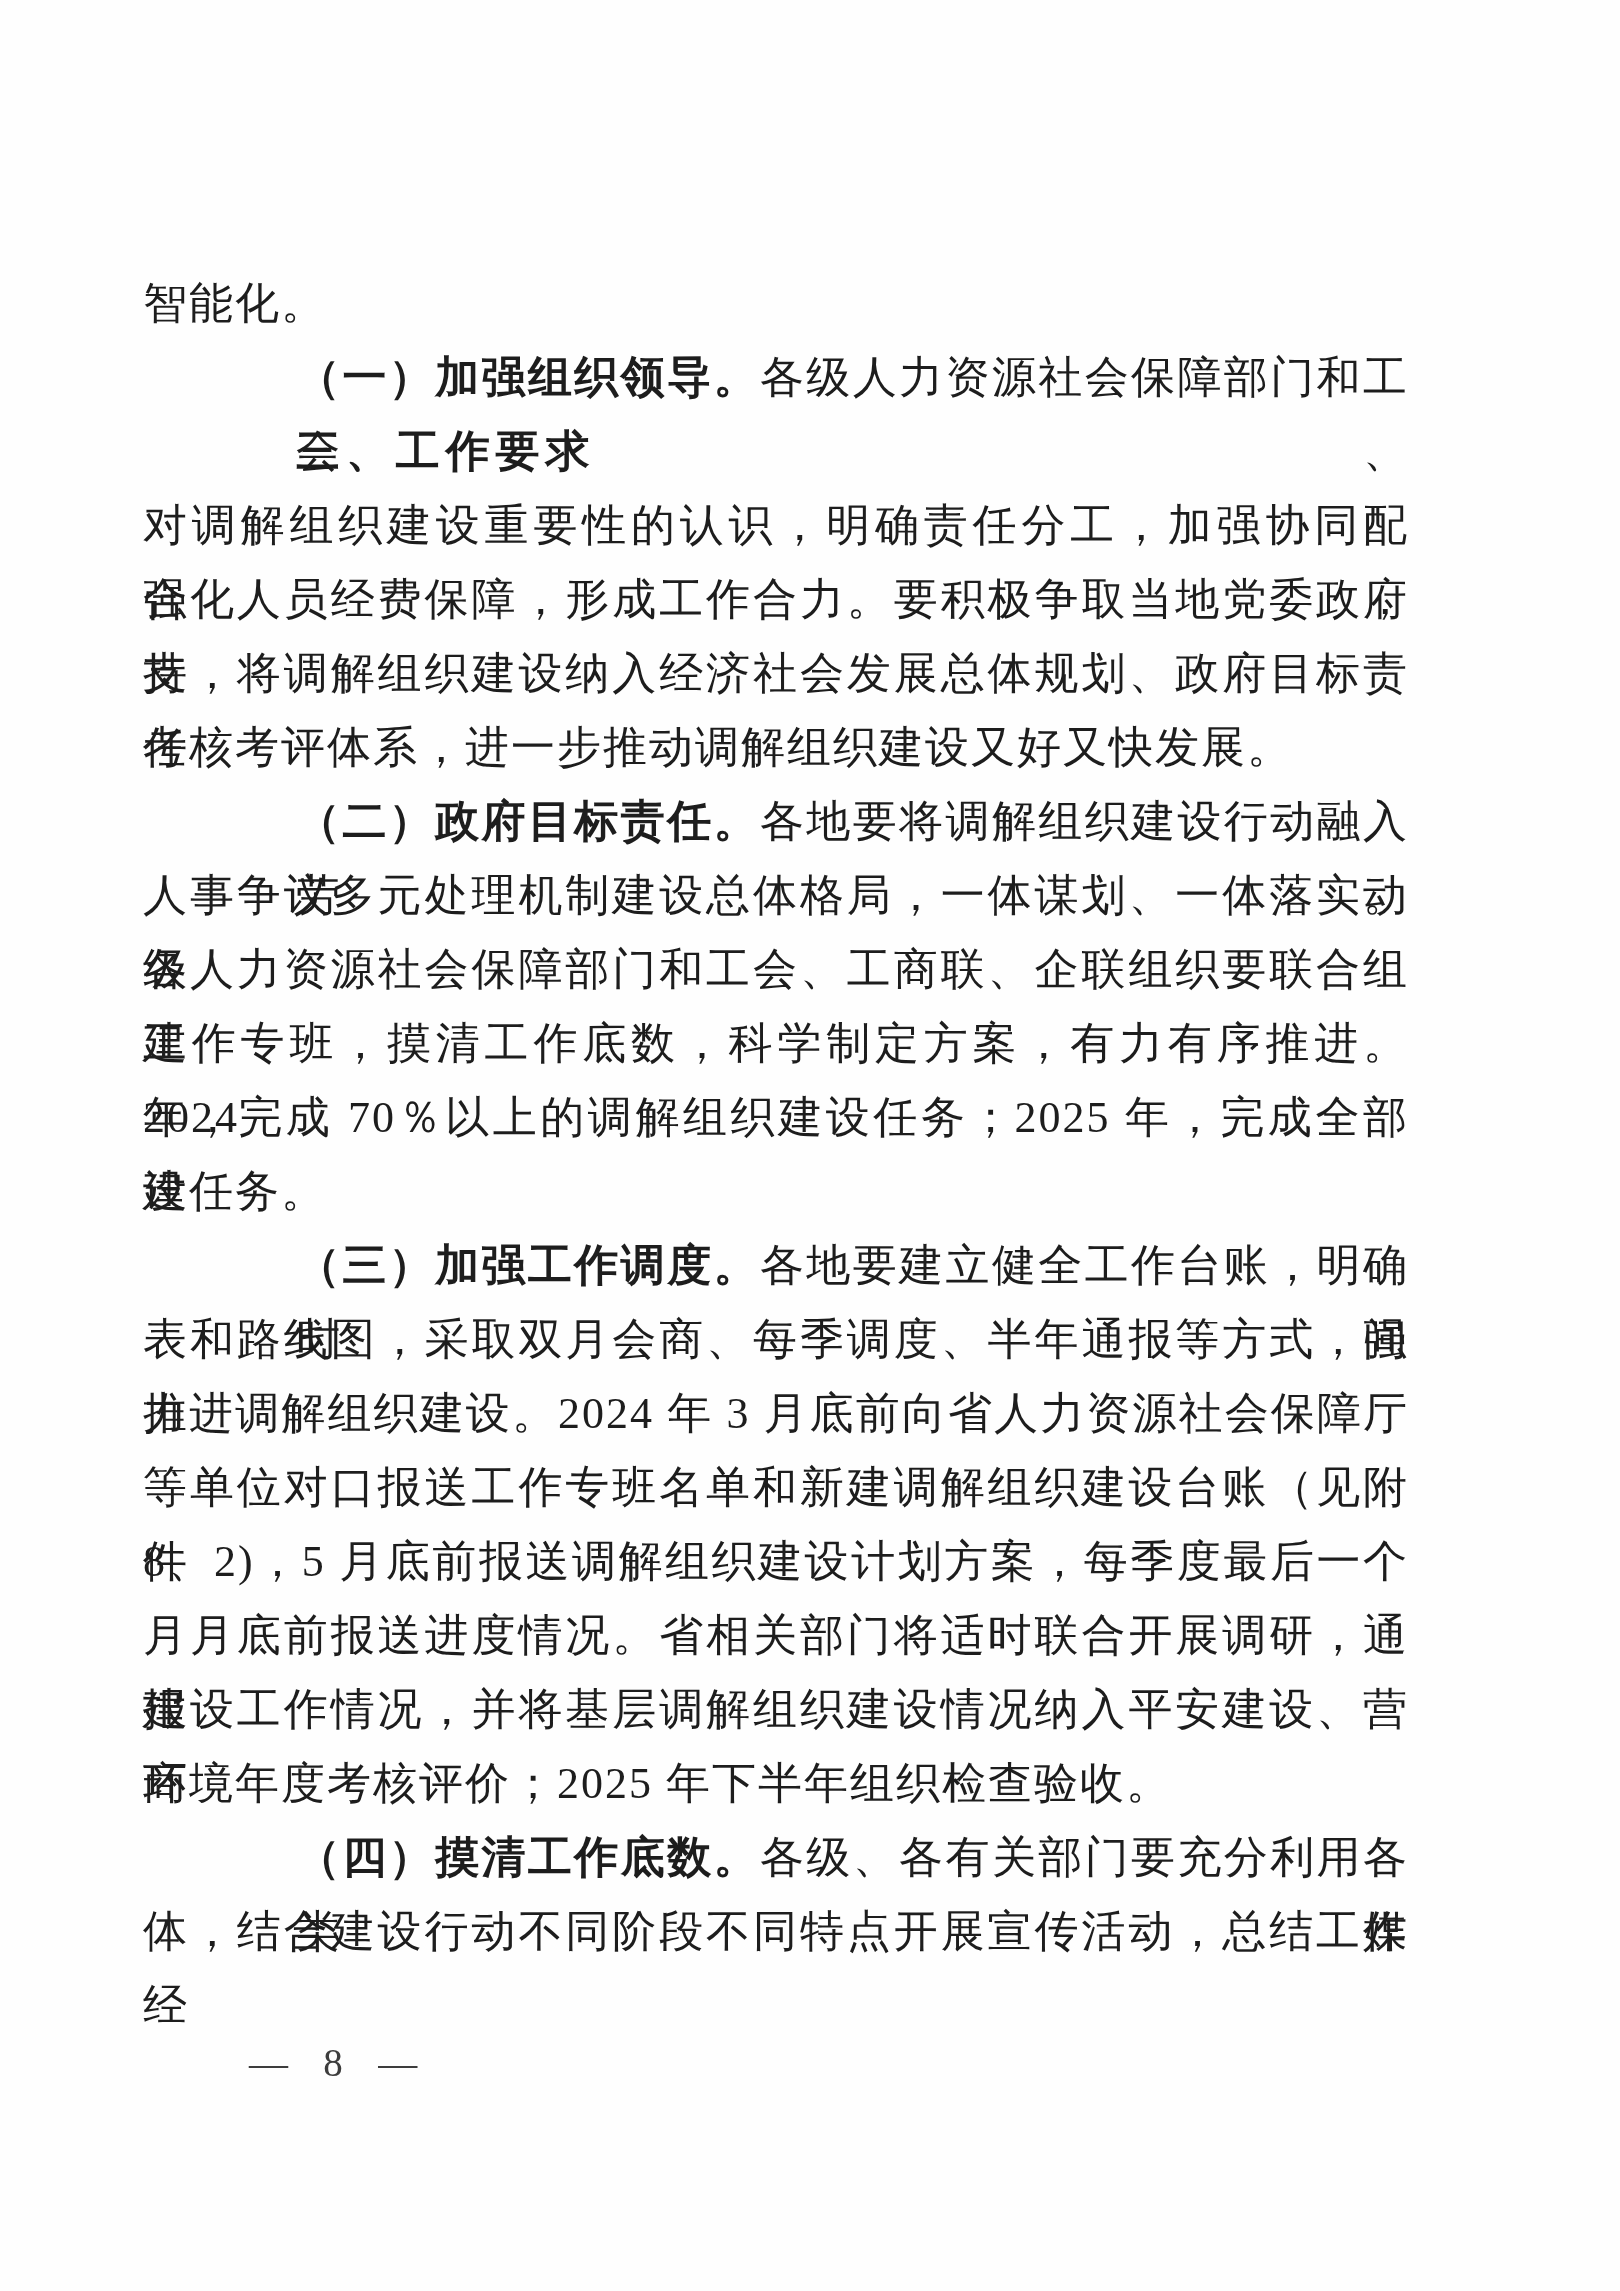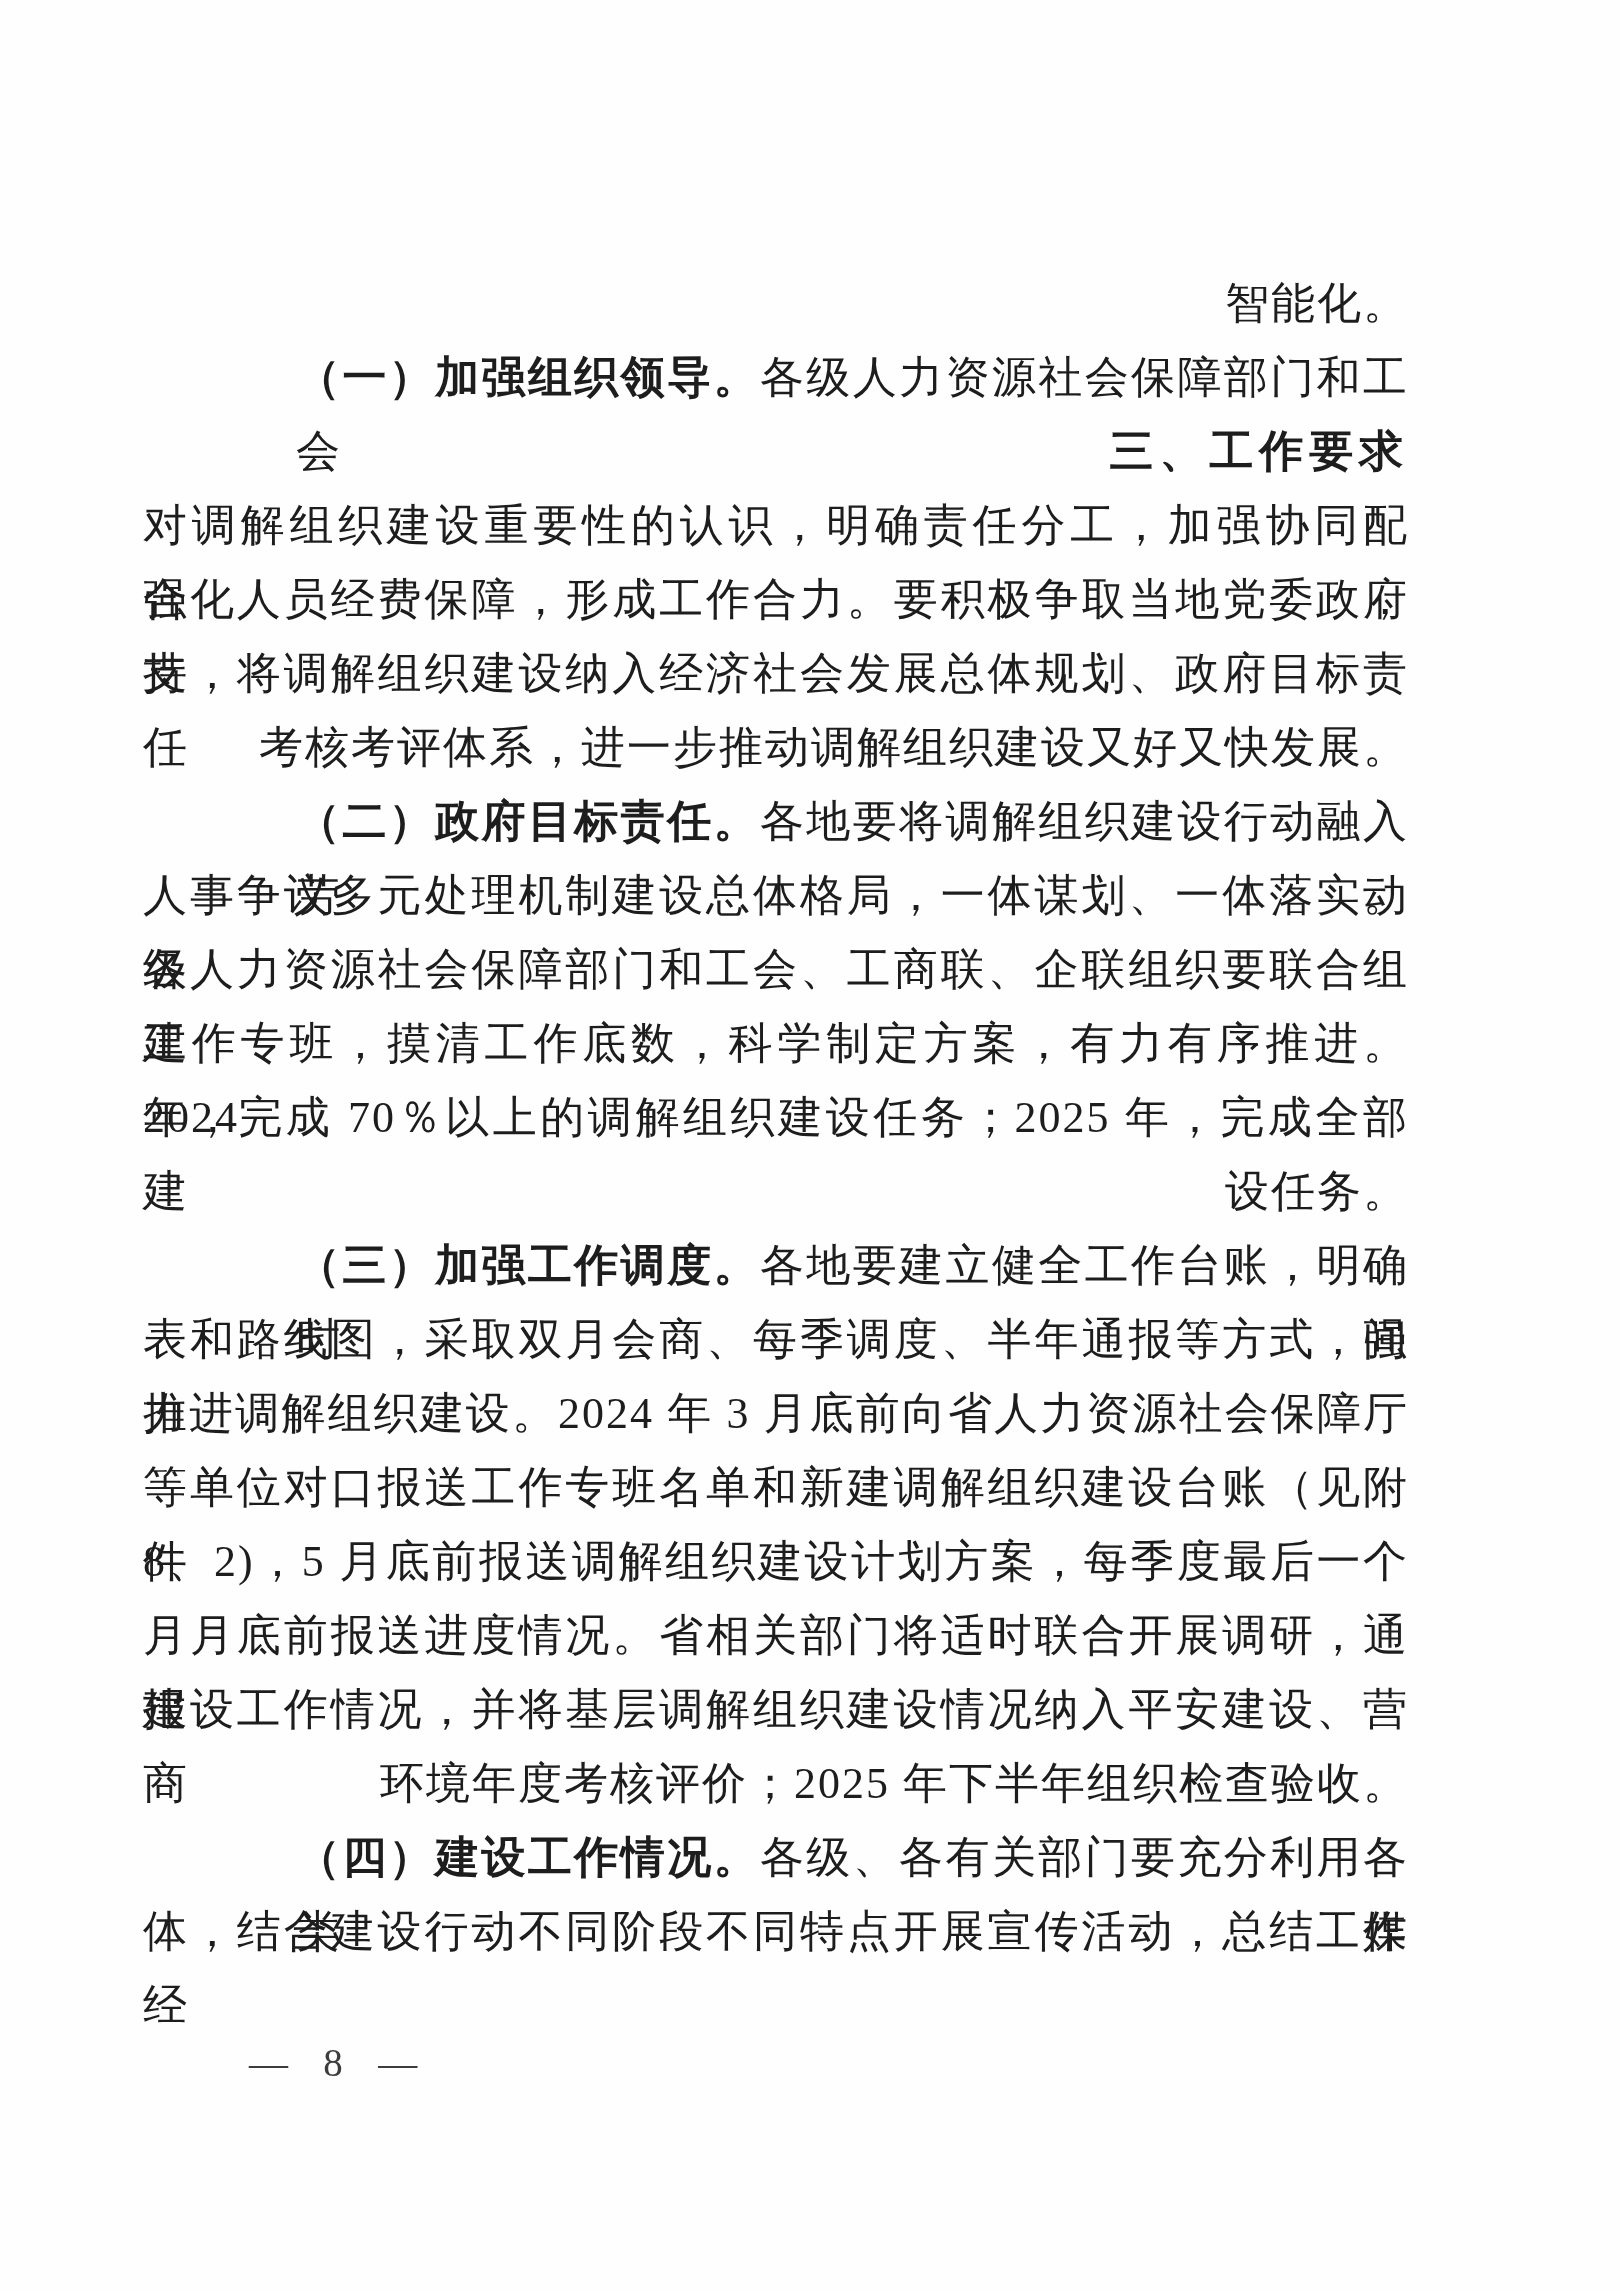--- a/index.html
+++ b/index.html
@@ -30,21 +30,21 @@
     white-space: nowrap;
     overflow: visible;
   }
   .line.fill {
     white-space: normal;
     text-align: justify;
     text-align-last: justify;
     text-justify: inter-character;
   }
   .line.endline {
-    text-align: right;
+    text-align: left;
   }
   .line.indent {
     padding-left: 153px;
   }
   .line.heading {
     font-weight: 700;
     letter-spacing: 5.9px;
   }
   .seg.bold {
     font-weight: 700;
@@ -80,18 +80,18 @@
       <div class="line fill"><span class="seg">年，完成 70％以上的调解组织建设任务；2025 年，完成全部建</span></div>
       <div class="line endline"><span class="seg">设任务。</span></div>
       <div class="line fill indent"><span class="seg bold">（三）加强工作调度。</span><span class="seg">各地要建立健全工作台账，明确时间</span></div>
       <div class="line fill"><span class="seg">表和路线图，采取双月会商、每季调度、半年通报等方式，强力</span></div>
       <div class="line fill"><span class="seg">推进调解组织建设。2024 年 3 月底前向省人力资源社会保障厅</span></div>
       <div class="line fill"><span class="seg">等单位对口报送工作专班名单和新建调解组织建设台账（见附件</span></div>
       <div class="line fill"><span class="seg">8、2)，5 月底前报送调解组织建设计划方案，每季度最后一个</span></div>
       <div class="line fill"><span class="seg">月月底前报送进度情况。省相关部门将适时联合开展调研，通报</span></div>
       <div class="line fill"><span class="seg">建设工作情况，并将基层调解组织建设情况纳入平安建设、营商</span></div>
       <div class="line endline"><span class="seg">环境年度考核评价；2025 年下半年组织检查验收。</span></div>
-      <div class="line fill indent"><span class="seg bold">（四）建设工作情况。</span><span class="seg">各级、各有关部门要充分利用各类媒</span></div>
+      <div class="line fill indent"><span class="seg bold">（四）摸清工作底数。</span><span class="seg">各级、各有关部门要充分利用各类媒</span></div>
       <div class="line fill"><span class="seg">体，结合建设行动不同阶段不同特点开展宣传活动，总结工作经</span></div>
     </div>
   <div class="footer-pager">— 8 —</div>
 </div>
 
 
 </body></html>

